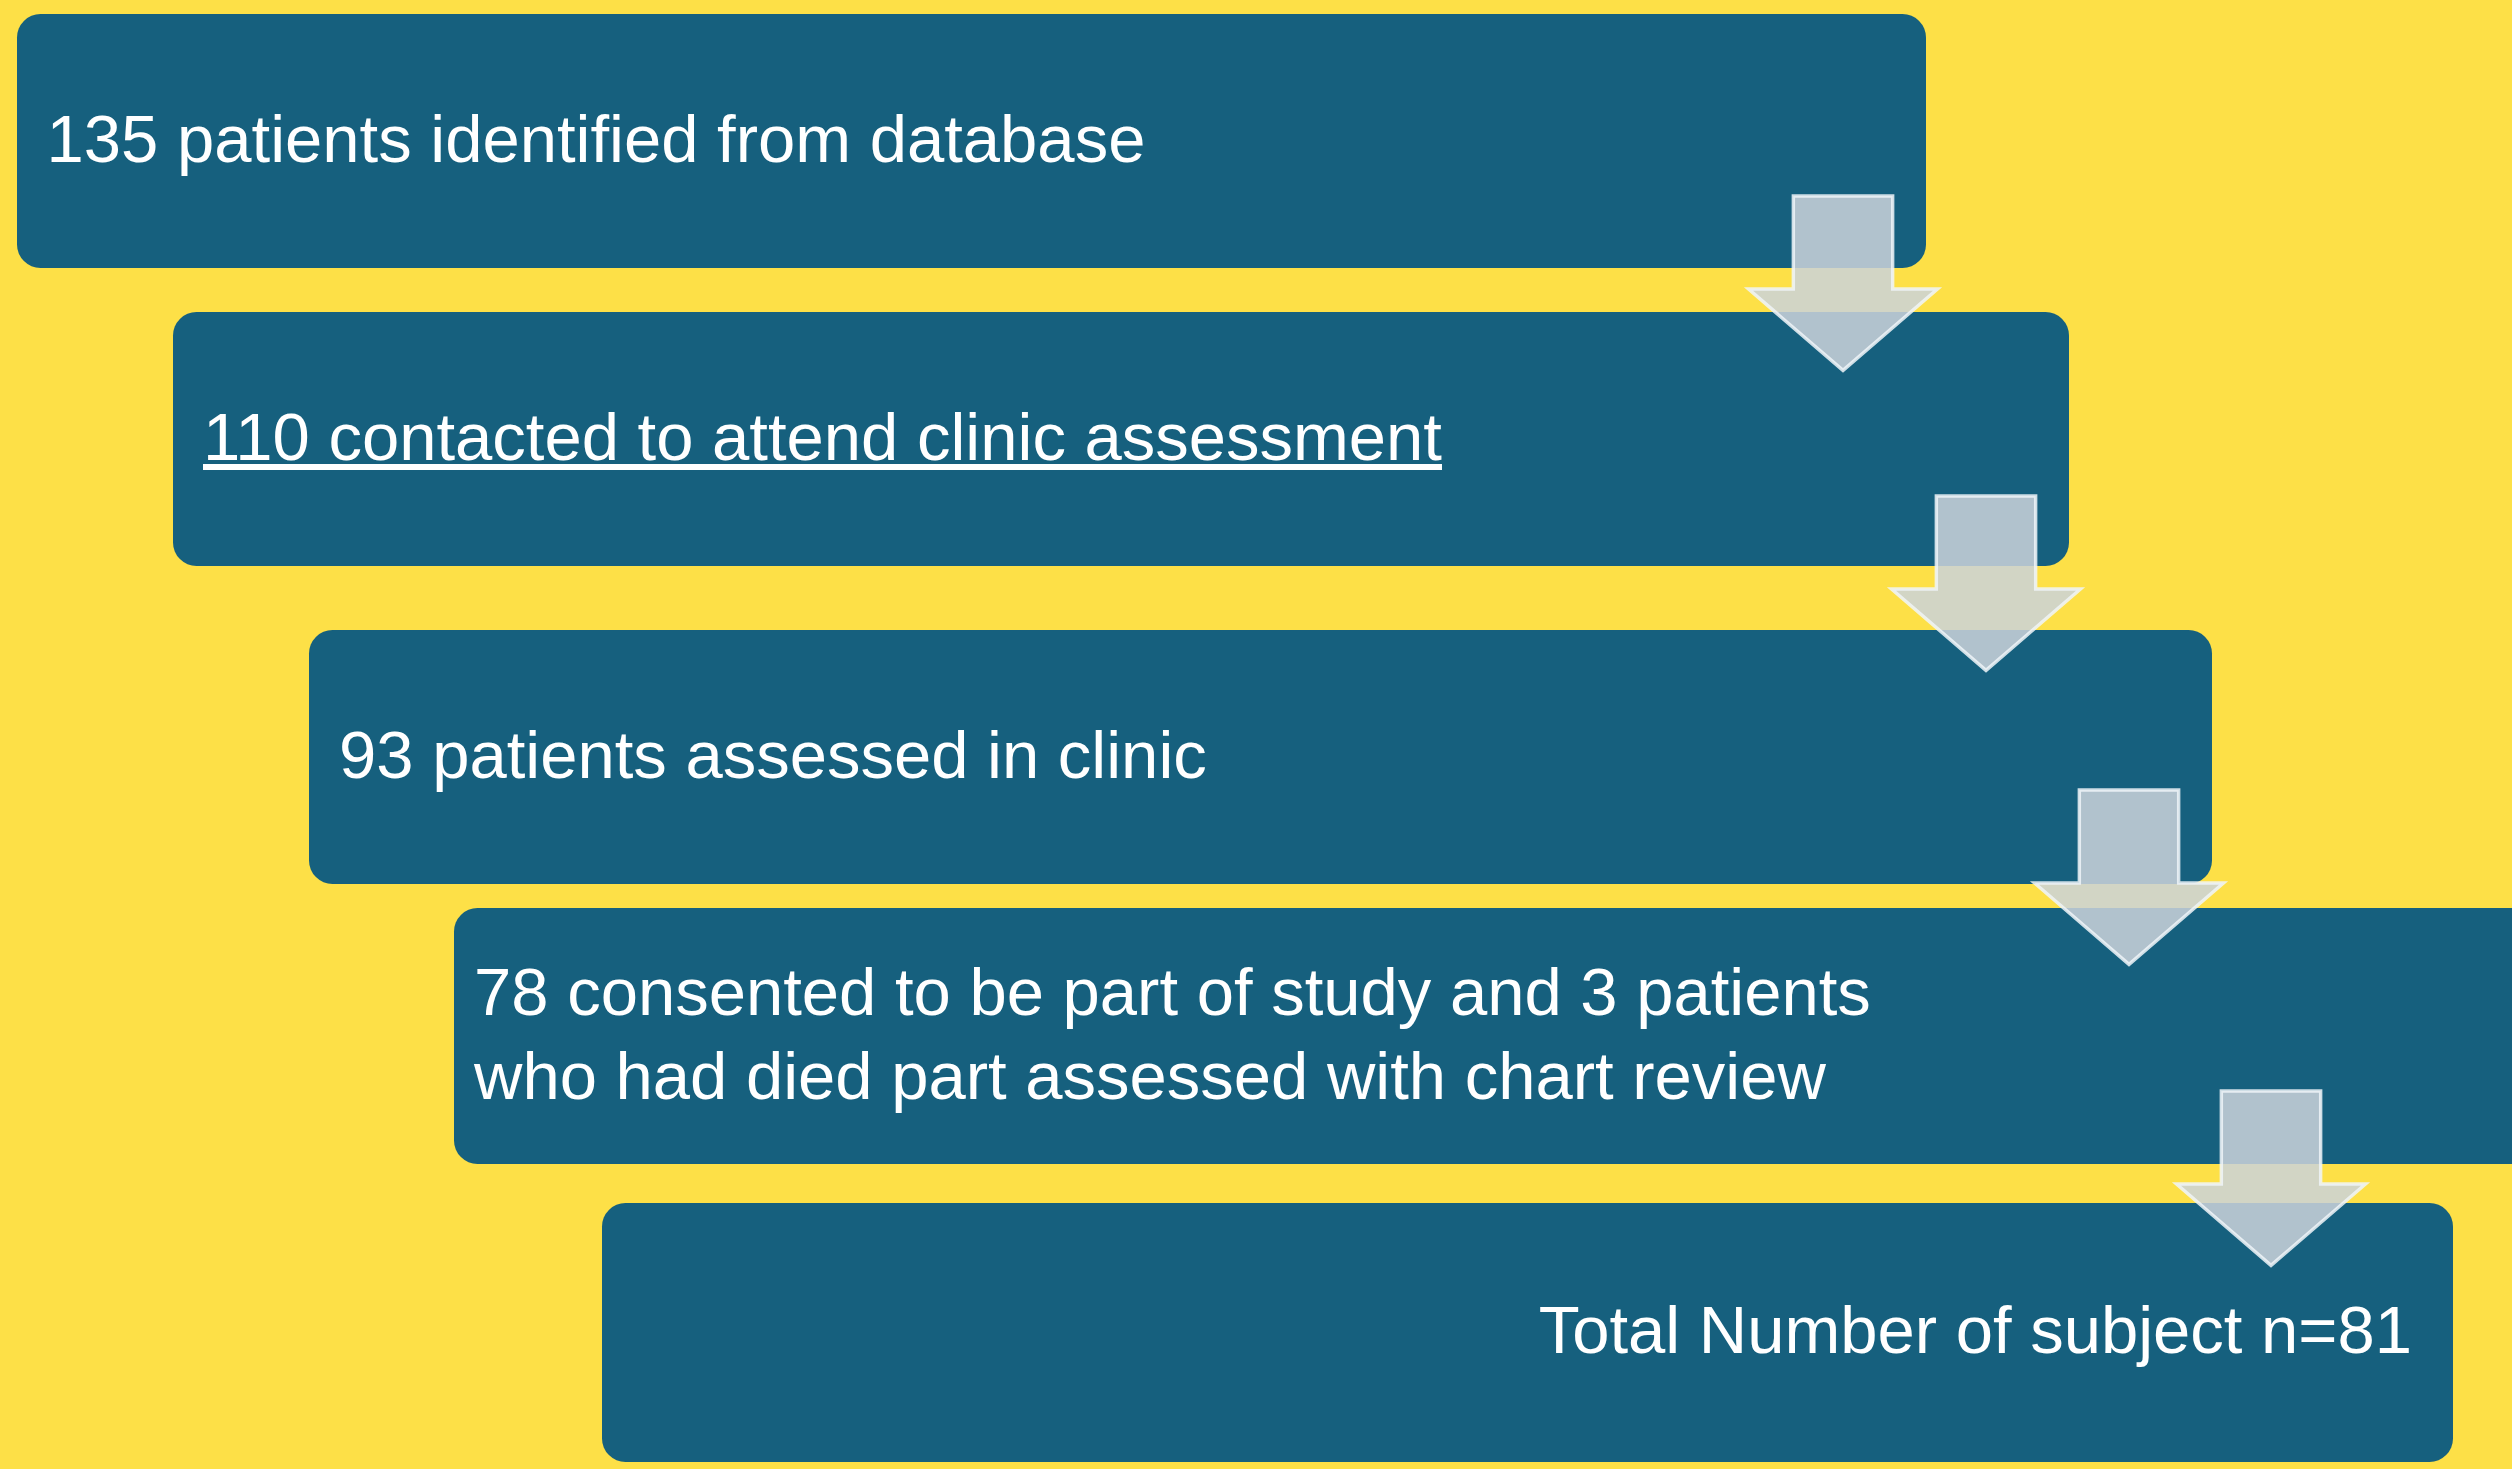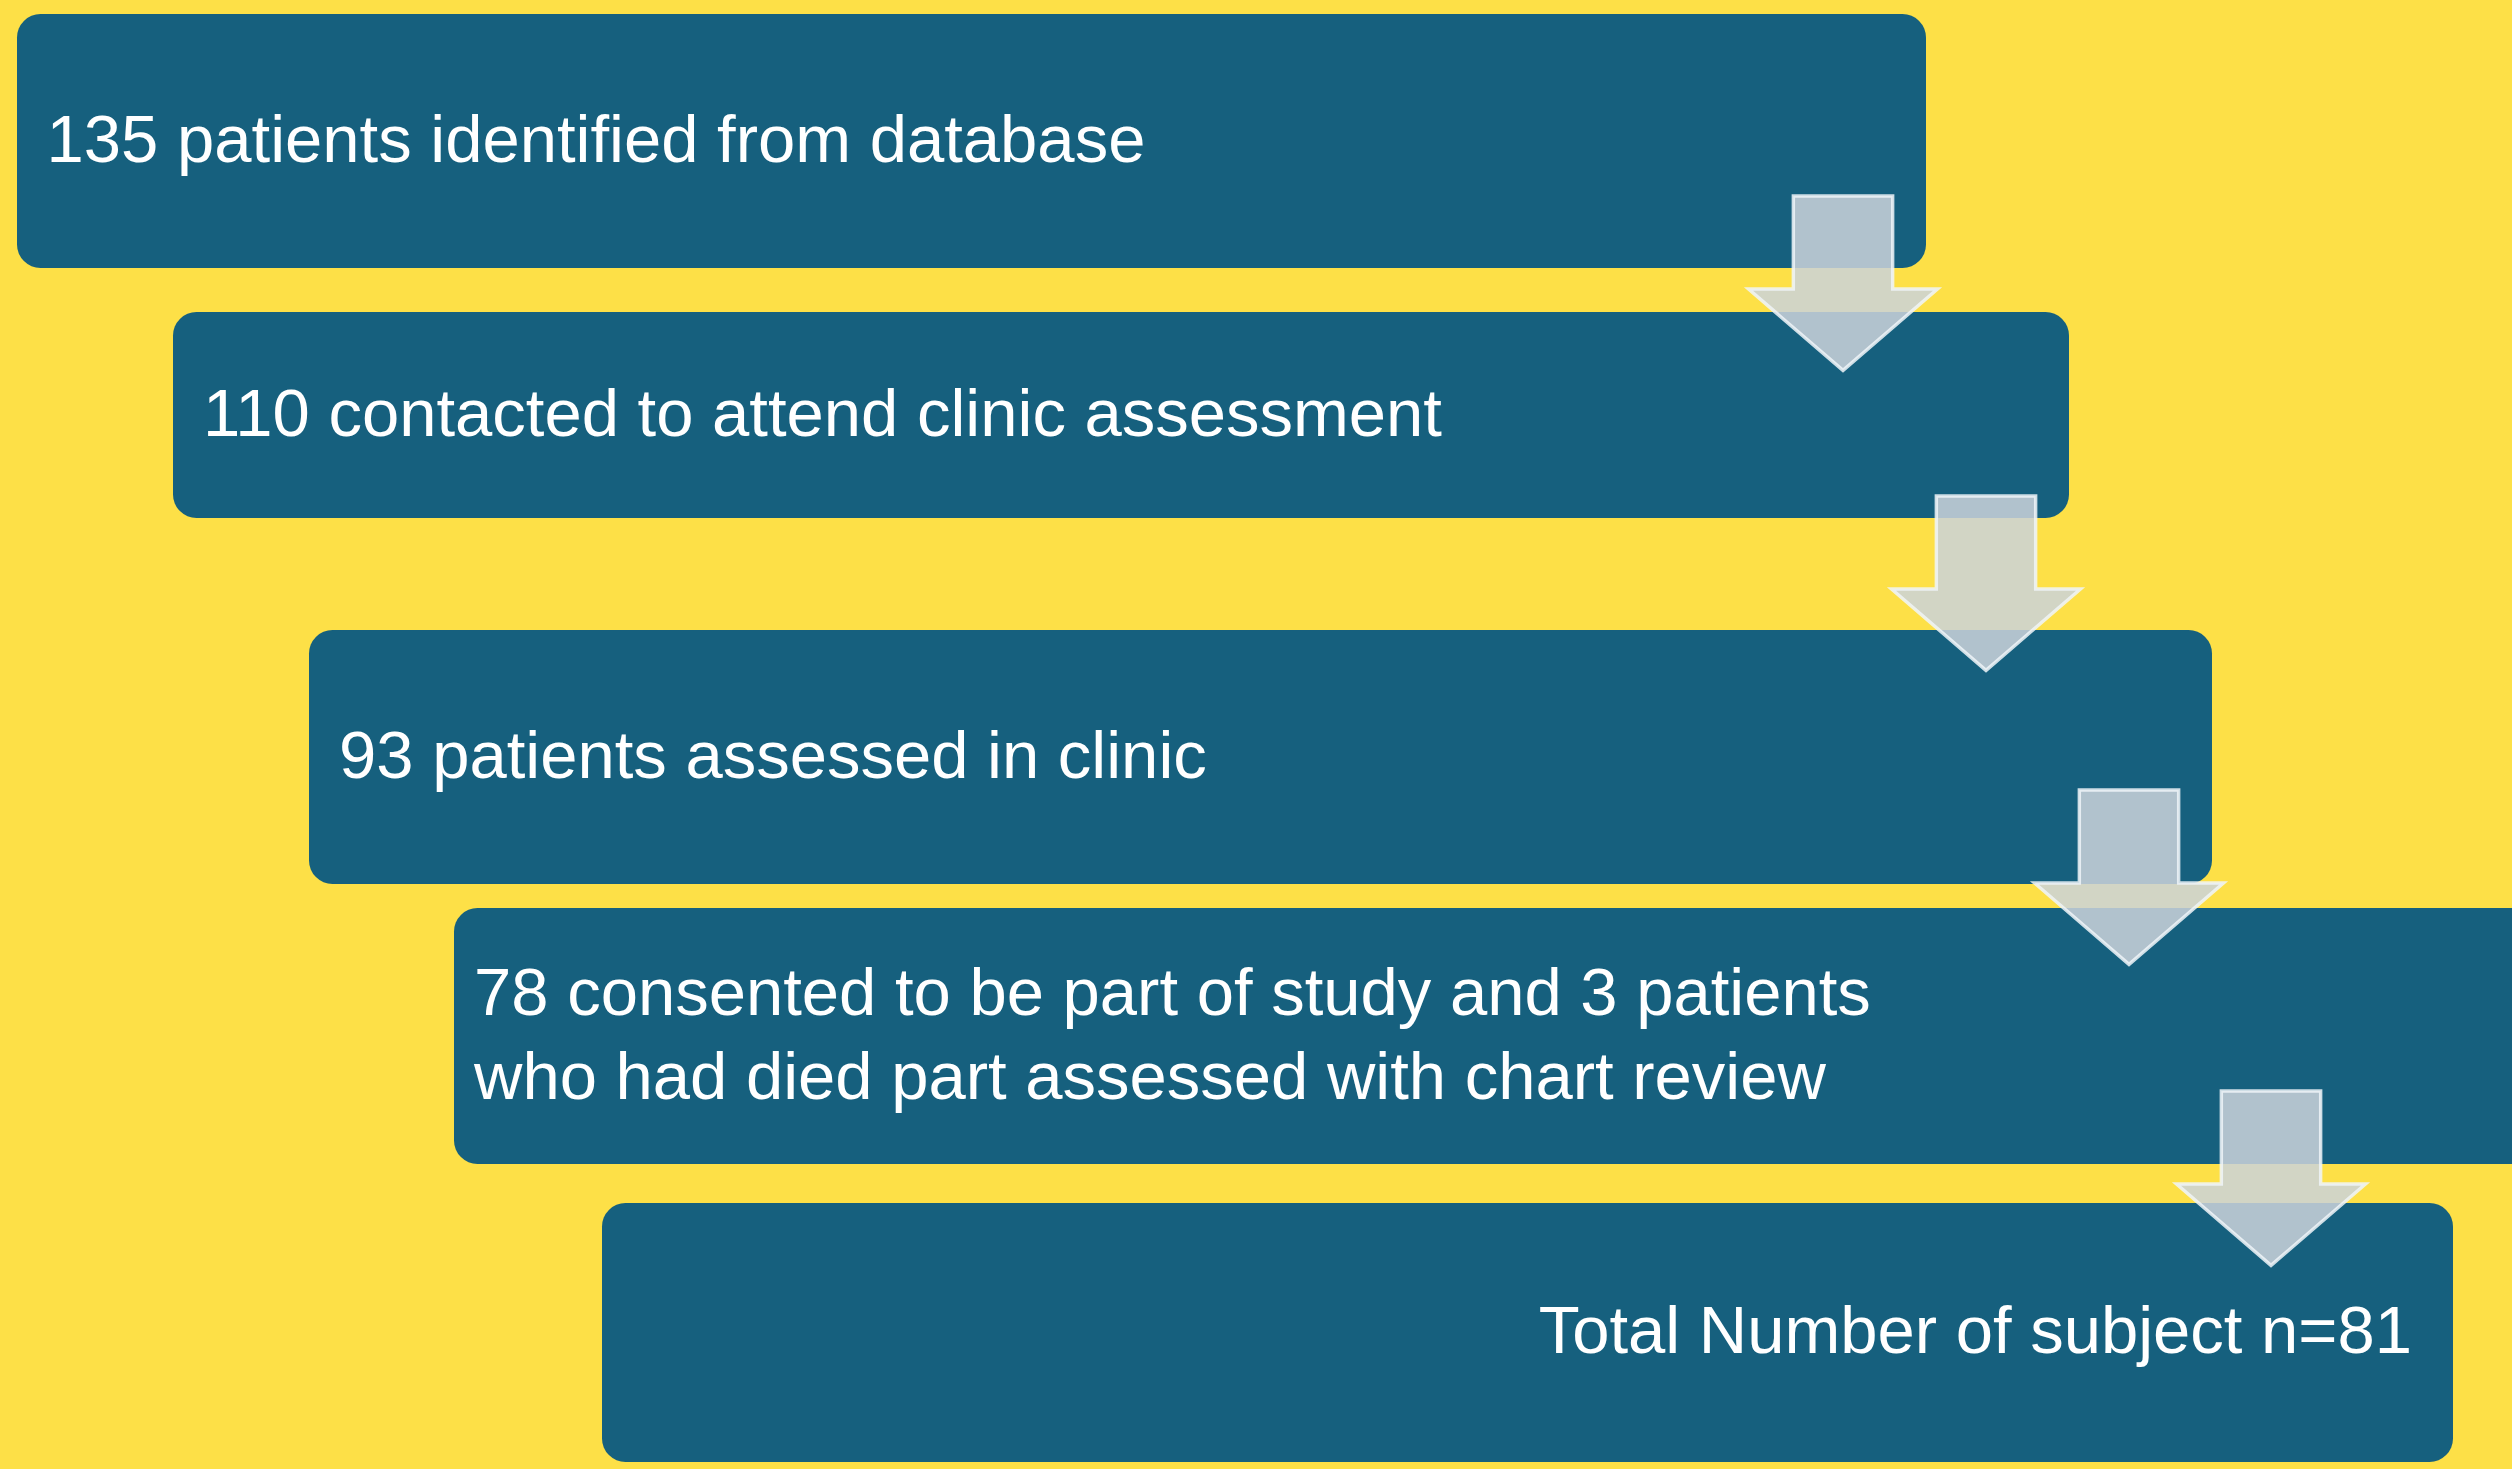--- a/index.html
+++ b/index.html
@@ -36,21 +36,21 @@
     white-space: nowrap;
   }
   .flow-arrow {
     position: absolute;
     width: 200px;
     height: 181px;
     z-index: 2;
   }
   
   #box-1 { left: 16.6px;  top: 14px;   width: 1909px; height: 254px; }
-  #box-2 { left: 173px; top: 312px;  width: 1896px; height: 206px; }
+  #box-2 { left: 173px; top: 312px;  width: 1896px; height: 254px; text-decoration: underline; }
   #box-3 { left: 309px; top: 610px;  width: 1903px; height: 254px; margin-top: 20px; }
   #box-4 { left: 454px; top: 908px; width: 2247px; height: 256px; padding-left: 20px; }
   #box-5 { left: 602px; top: 1203px; width: 1851px; height: 259px; text-align: right; }
   #arrow-1 { left: 1743px; top: 193px; }
   #arrow-2 { left: 1886px; top: 493px; }
   #arrow-3 { left: 2029px; top: 787px; }
   #arrow-4 { left: 2171px; top: 1088px; }
 </style>
 </head>
 <body>

